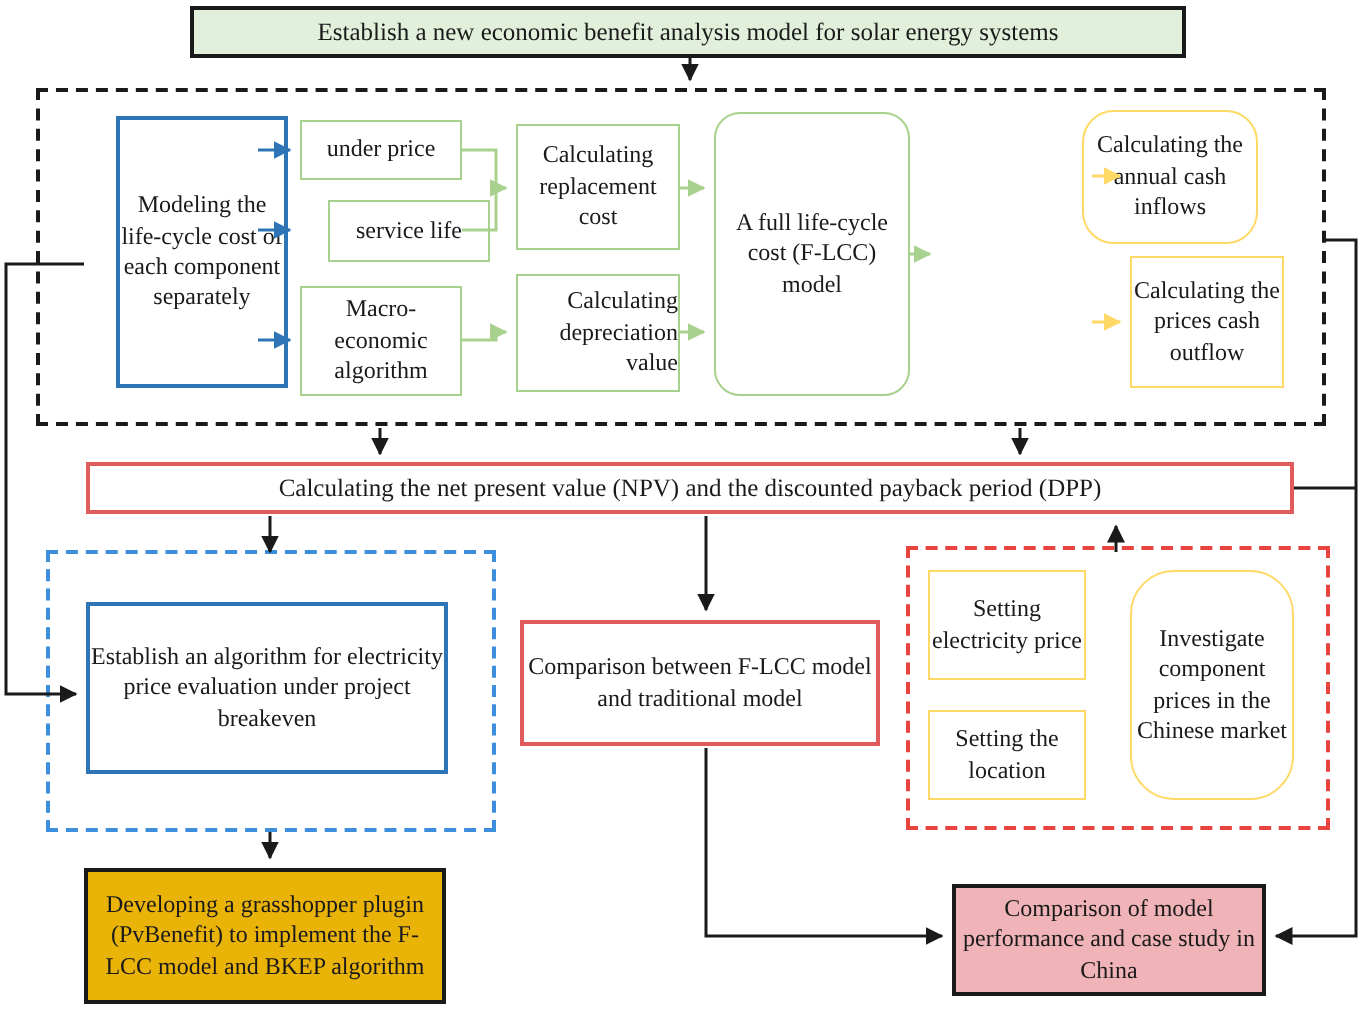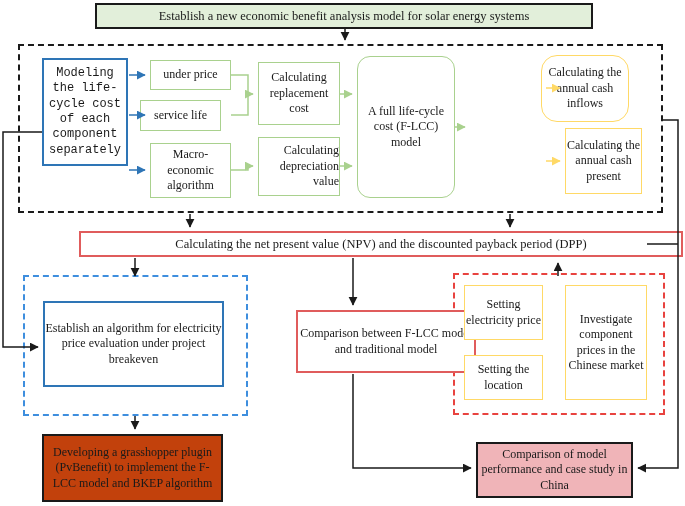--- a/index.html
+++ b/index.html
@@ -15,61 +15,61 @@
     padding:2px 0;
     z-index:2;
   }
   .container{position:absolute;box-sizing:border-box;background:transparent;z-index:1;}
   .dash-black{border:2px dashed #1a1a1a;}
   .dash-blue{border:2px dashed #3e8ede;}
   .dash-red{border:2px dashed #e8433f;}
   .b-blue{border:2px solid #2e75b6;}
   .b-green{border:1.5px solid #a9d18e;}
   .b-yellow{border:1.5px solid #ffd966;}
-  .b-red{border:2px solid #e05c5c;margin-left:36px;}
+  .b-red{border:2px solid #e05c5c;}
   .fill-green{background:#e2efda;border:2px solid #1a1a1a;}
-  .fill-blue{background:#c2410c;border:2px solid #1a1a1a;}
+  .fill-blue{background:#eab308;border:2px solid #1a1a1a;}
   .fill-pink{background:#f0b4b8;border:2px solid #1a1a1a;}
   .title-size{font-size:12.5px;}
   svg.wires{position:absolute;left:0;top:0;z-index:3;pointer-events:none;}
 </style>
 </head>
 <body>
 
 <div class="canvas">
 
   <div class="container dash-black" style="left:18px;top:44px;width:645px;height:169px;"></div>
   <div class="container dash-blue" style="left:23px;top:275px;width:225px;height:141px;"></div>
   <div class="container dash-red" style="left:453px;top:273px;width:212px;height:142px;"></div>
 
   <div class="box fill-green title-size" style="left:95px;top:3px;width:498px;height:26px;">Establish a new economic benefit analysis model for solar energy systems</div>
 
-  <div class="box b-blue" style="left:42px;top:58px;width:86px;height:108px;font-family:Liberation Mono, monospace;">Modeling the life-cycle cost of each component separately</div>
+  <div class="box b-blue" style="left:58px;top:58px;width:86px;height:136px;">Modeling the life-cycle cost of each component separately</div>
 
   <div class="box b-green" style="left:150px;top:60px;width:81px;height:30px;">under price</div>
-  <div class="box b-green" style="left:140px;top:100px;width:81px;height:31px;">service life</div>
+  <div class="box b-green" style="left:164px;top:100px;width:81px;height:31px;">service life</div>
   <div class="box b-green" style="left:150px;top:143px;width:81px;height:55px;">Macro-economic algorithm</div>
 
   <div class="box b-green" style="left:258px;top:62px;width:82px;height:63px;">Calculating replacement cost</div>
   <div class="box b-green" style="left:258px;top:137px;width:82px;height:59px;text-align:right;">Calculating depreciation value</div>
 
   <div class="box b-green" style="left:357px;top:56px;width:98px;height:142px;border-radius:13px;">A full life-cycle cost (F-LCC) model</div>
 
   <div class="box b-yellow" style="left:541px;top:55px;width:88px;height:67px;border-radius:16px;">Calculating the annual cash inflows</div>
-  <div class="box b-yellow" style="left:565px;top:128px;width:77px;height:66px;">Calculating the annual cash present</div>
+  <div class="box b-yellow" style="left:565px;top:128px;width:77px;height:66px;">Calculating the prices cash outflow</div>
 
   <div class="box b-red title-size" style="left:43px;top:231px;width:604px;height:26px;">Calculating the net present value (NPV) and the discounted payback period (DPP)</div>
 
   <div class="box b-blue" style="left:43px;top:301px;width:181px;height:86px;">Establish an algorithm for electricity price evaluation under project breakeven</div>
 
   <div class="box b-red" style="left:260px;top:310px;width:180px;height:63px;">Comparison between F-LCC model and traditional model</div>
 
   <div class="box b-yellow" style="left:464px;top:285px;width:79px;height:55px;">Setting electricity price</div>
   <div class="box b-yellow" style="left:464px;top:355px;width:79px;height:45px;">Setting the location</div>
-  <div class="box b-yellow" style="left:565px;top:285px;width:82px;height:115px;">Investigate component prices in the Chinese market</div>
+  <div class="box b-yellow" style="left:565px;top:285px;width:82px;height:115px;border-radius:22px;">Investigate component prices in the Chinese market</div>
 
   <div class="box fill-blue" style="left:42px;top:434px;width:181px;height:68px;">Developing a grasshopper plugin (PvBenefit) to implement the F-LCC model and BKEP algorithm</div>
 
   <div class="box fill-pink" style="left:476px;top:442px;width:157px;height:56px;">Comparison of model performance and case study in China</div>
 
   <svg class="wires" width="685" height="506">
     <defs>
       <marker id="ab" markerWidth="7" markerHeight="7" refX="5.5" refY="3" orient="auto">
         <path d="M0,0 L6,3 L0,6 z" fill="#1a1a1a"></path>
       </marker>

